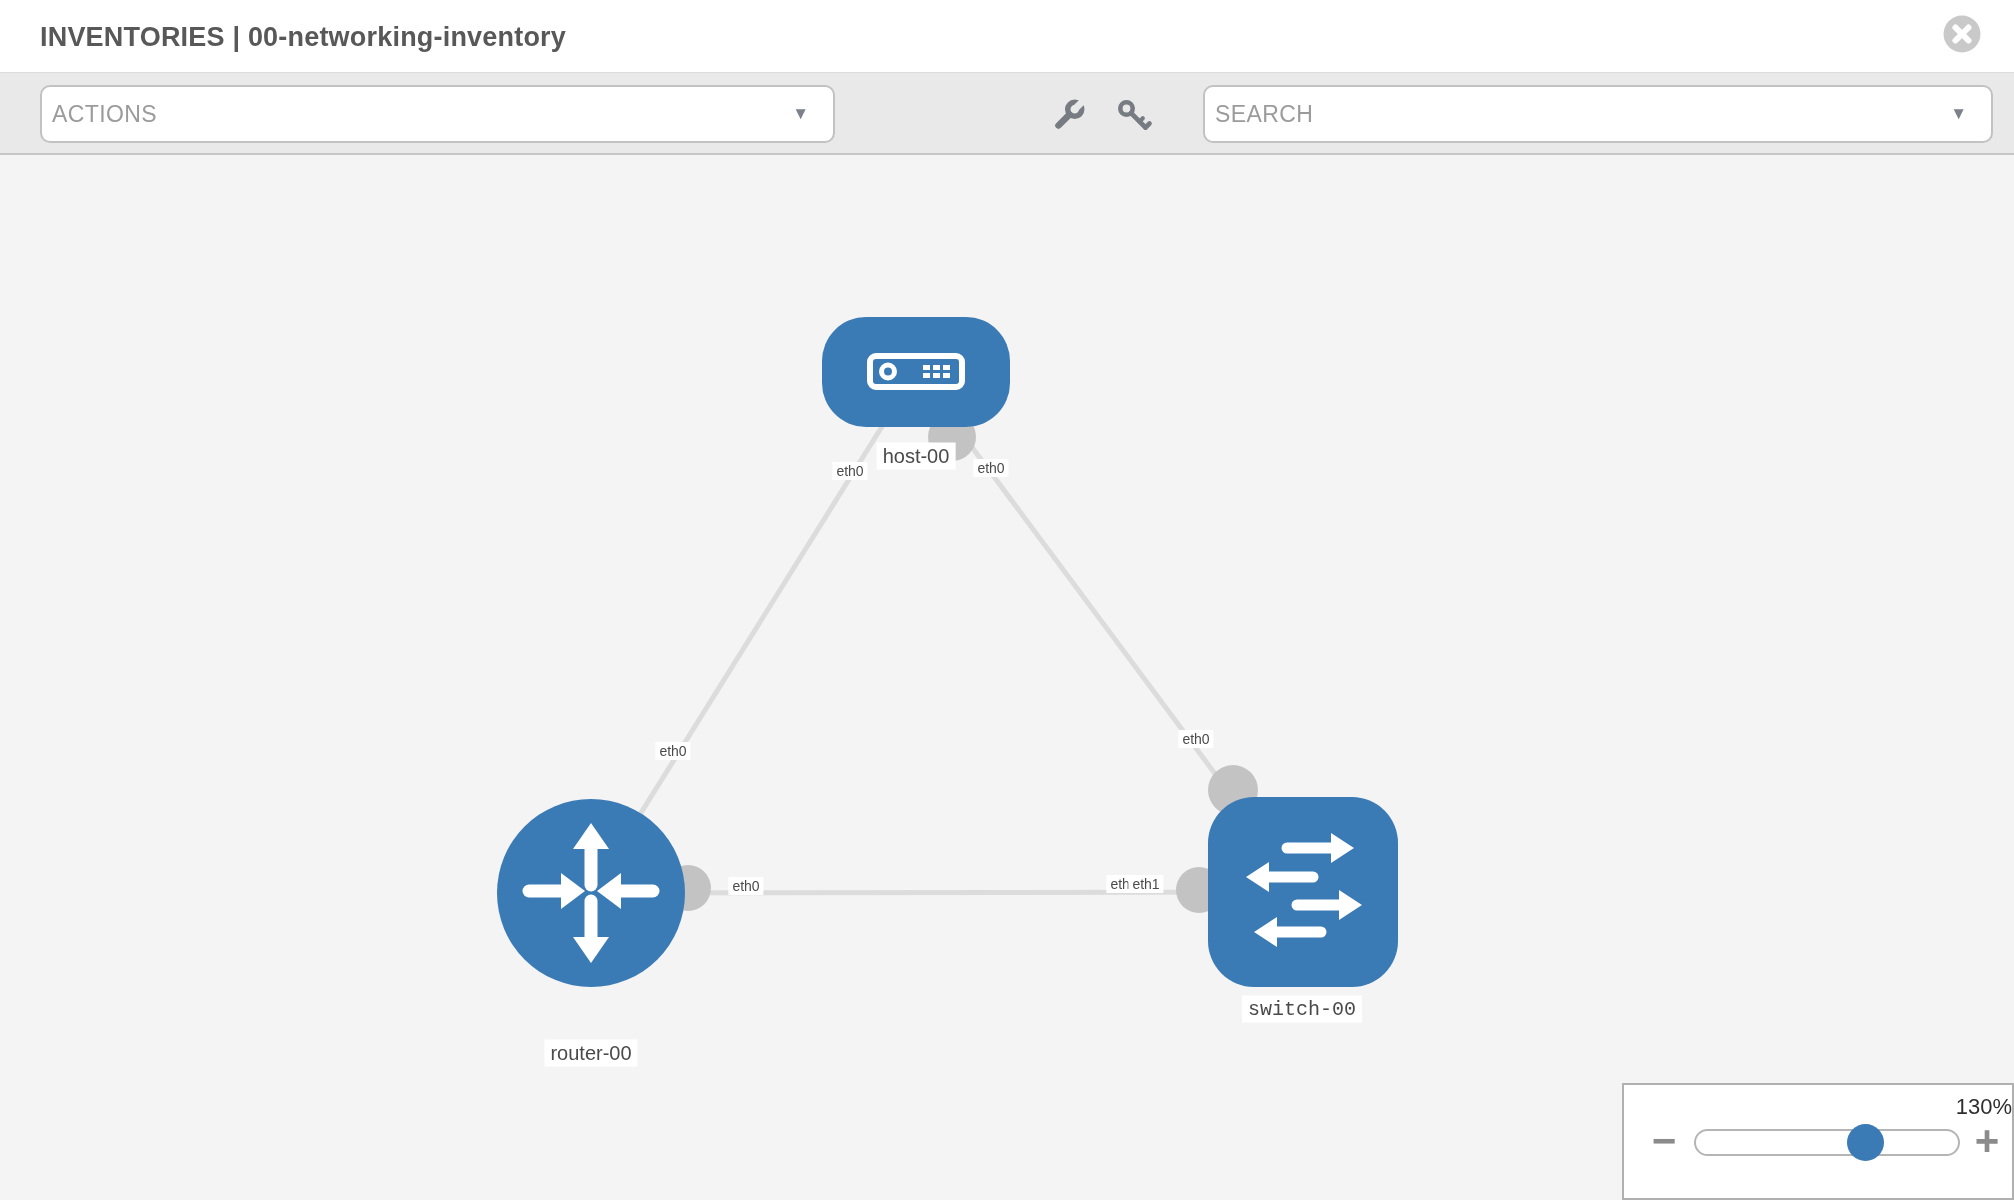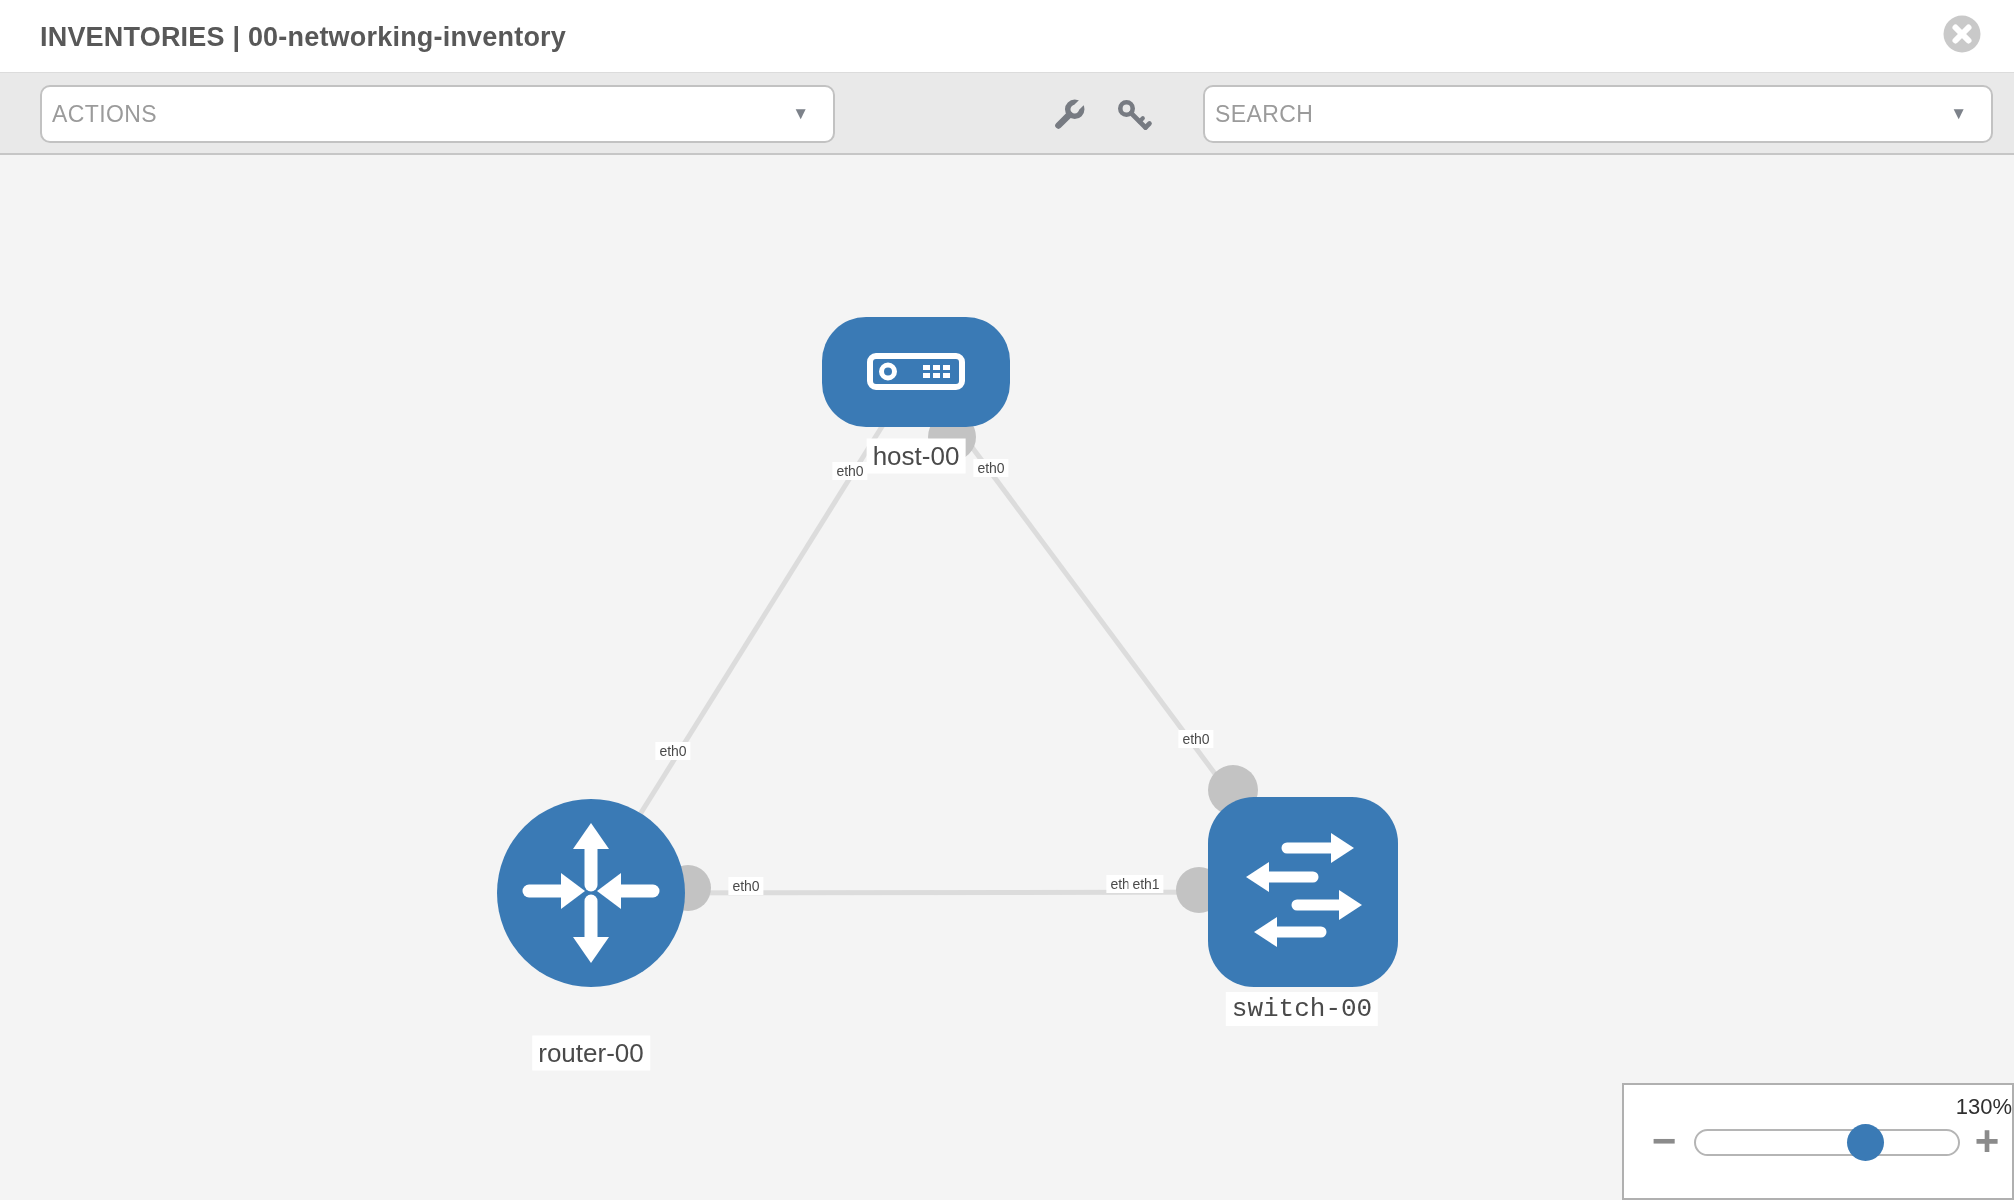--- a/index.html
+++ b/index.html
@@ -65,21 +65,21 @@
   .nicon-stroke { stroke:#fff; fill:none; }
   .nicon-fill   { fill:#fff; }
   .tool-stroke  { stroke:#777b82; fill:none; }
 
   
   .graph-label {
     position:absolute; transform:translate(-50%,-50%);
     background:#fff; color:var(--label-text,#4a4a4a); white-space:nowrap;
     z-index:2;
   }
-  .node-label  { font-size:26px; padding:2px 6px; }
+  .node-label  { font-size:20px; padding:2px 6px; }
   .iface-label { font-size:14px; padding:1px 4px; }
 
   
   .zoom-panel {
     position:absolute; left:1622px; top:1083px; width:392px; height:117px;
     background:#fff; border:2px solid #b0b0b0; box-sizing:border-box; z-index:5;
   }
   .zoom-level {
     position:absolute; top:9px; left:0; width:100%; text-align:right;
     font-size:22px; color:#2f2f2f;

